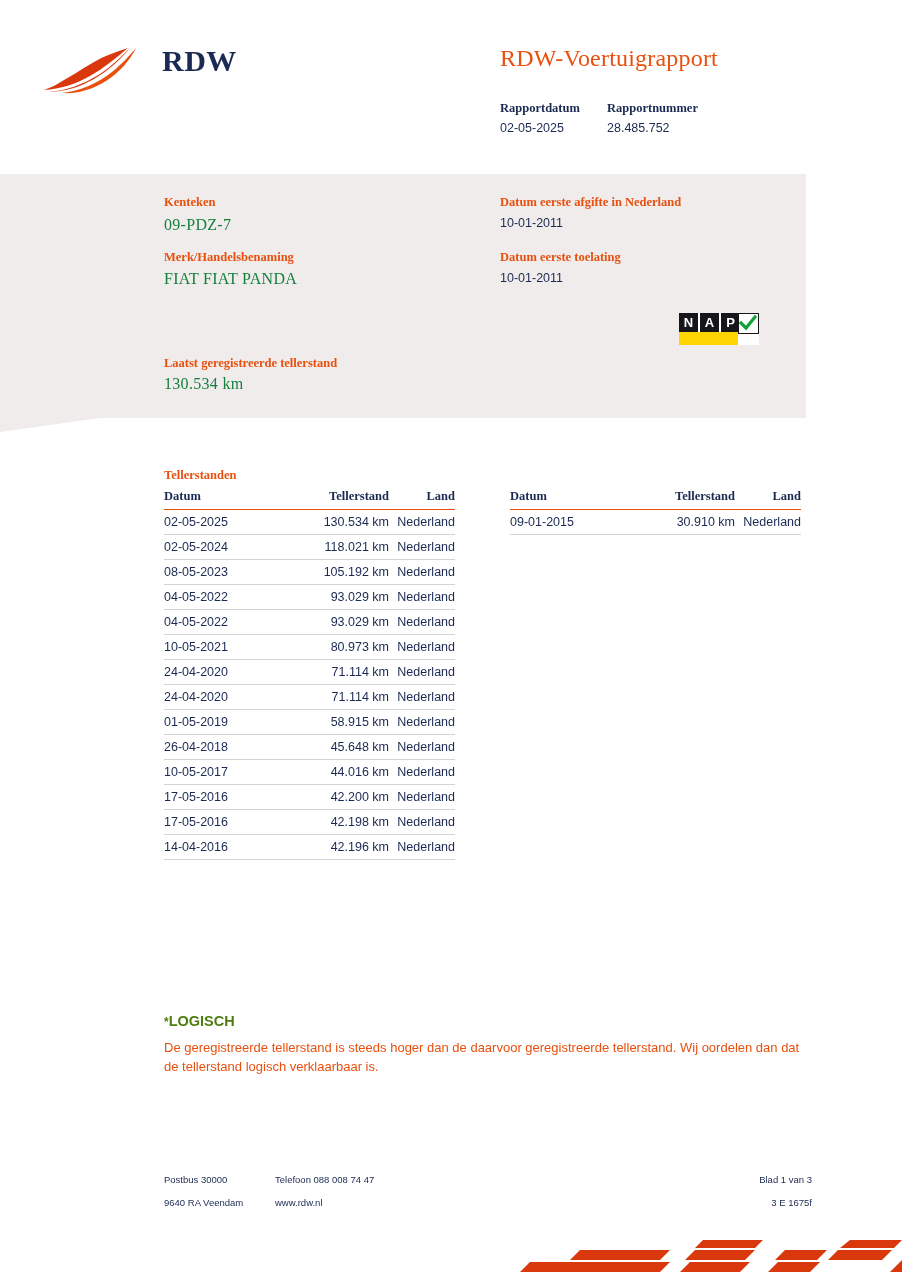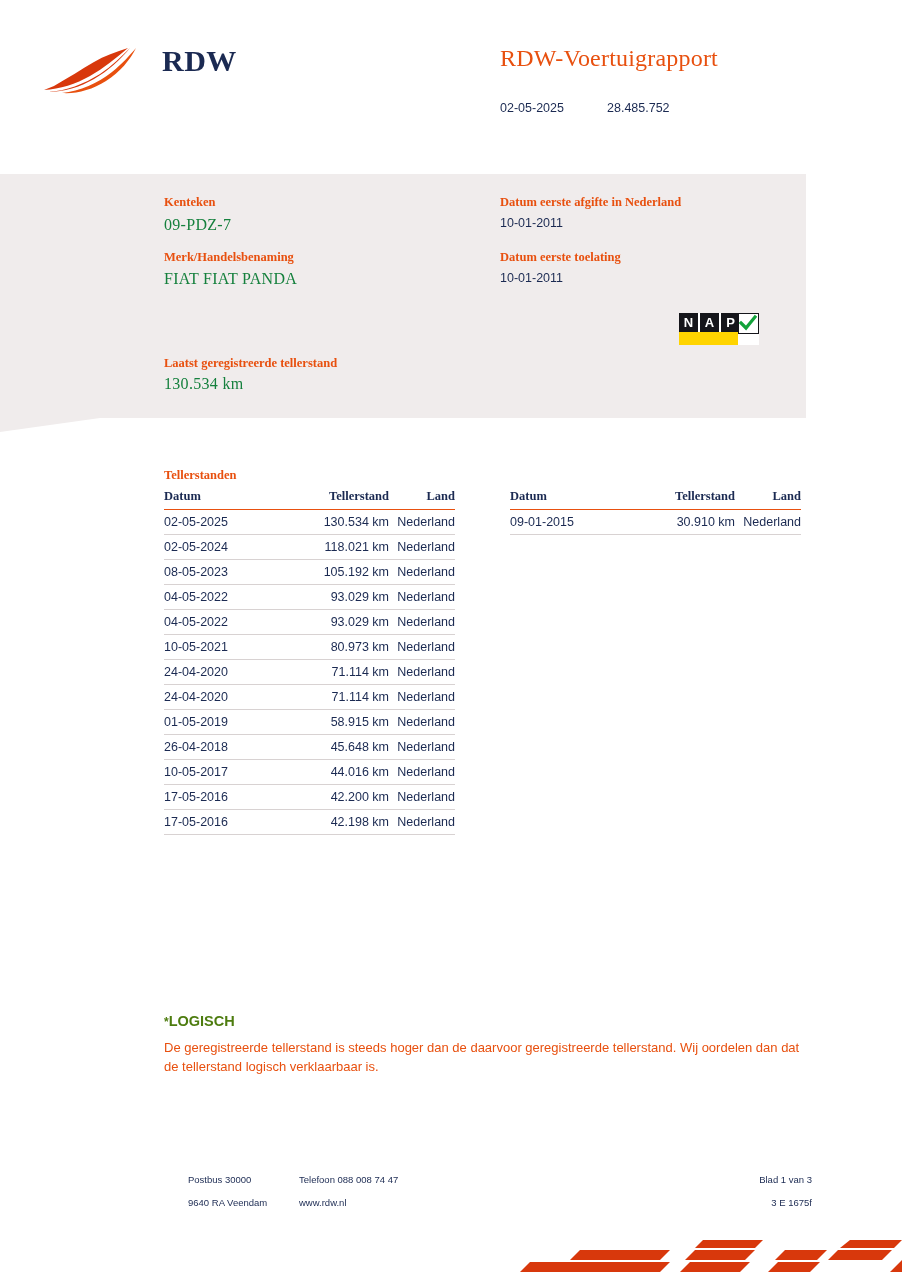--- a/index.html
+++ b/index.html
@@ -265,21 +265,20 @@
     width: 904px;
     height: 70px;
     font-size: 9.5px;
     color: #1b2a52;
   }
   .footer .fcell {
     position: absolute;
     font-family: "Liberation Sans", sans-serif;
     font-size: 9.5px;
     color: #1b2a52;
-    margin-left: 24px;
   }
   #f-postbus   { left: 164px; top: 14px; }
   #f-plaats    { left: 164px; top: 37px; }
   #f-telefoon  { left: 275px; top: 14px; }
   #f-web       { left: 275px; top: 37px; }
   #f-blad      { right: 92px; top: 14px; text-align: center; }
   #f-code      { right: 92px; top: 37px; }
 
   .footer-graphic {
     position: absolute;
@@ -302,20 +301,24 @@
         <path d="M6 46 C 24 45, 42 38, 58 28 C 70 20, 80 10, 88 2 C 78 14, 66 25, 52 33 C 38 41, 22 46, 6 46 Z" fill="#d8380c"></path>
         <path d="M20 47 C 38 45, 56 37, 70 26 C 80 18, 88 9, 94 2 C 88 14, 78 26, 64 35 C 50 44, 34 48, 20 47 Z" fill="#e8500f"></path>
       </svg>
     </div>
     <div class="logo-text">RDW</div>
   </div>
 
   <div class="report-title">RDW-Voertuigrapport</div>
 
   <div class="hdr-meta">
+    <div class="row">
+      <div class="c1"><span class="lbl">Rapportdatum</span></div>
+      <div><span class="lbl">Rapportnummer</span></div>
+    </div>
     <div class="row">
       <div class="c1"><span class="val">02-05-2025</span></div>
       <div><span class="val">28.485.752</span></div>
     </div>
   </div>
 
   <div class="panel"></div>
   <div class="panel-notch"></div>
 
   <div id="kenteken-label" class="lbl-orange">Kenteken</div>
@@ -412,20 +415,25 @@
           <td class="c-land">Nederland</td>
         </tr>
         <tr>
           <td class="c-datum">17-05-2016</td>
           <td class="c-stand">42.200 km</td>
           <td class="c-land">Nederland</td>
         </tr>
         <tr>
           <td class="c-datum">17-05-2016</td>
           <td class="c-stand">42.198 km</td>
+          <td class="c-land">Nederland</td>
+        </tr>
+        <tr>
+          <td class="c-datum">14-04-2016</td>
+          <td class="c-stand">42.196 km</td>
           <td class="c-land">Nederland</td>
         </tr>
       </tbody>
   </table>
 
   <table class="hist" id="table-right">
     <thead>
       <tr>
         <th class="c-datum">Datum</th>
         <th class="c-stand">Tellerstand</th>

